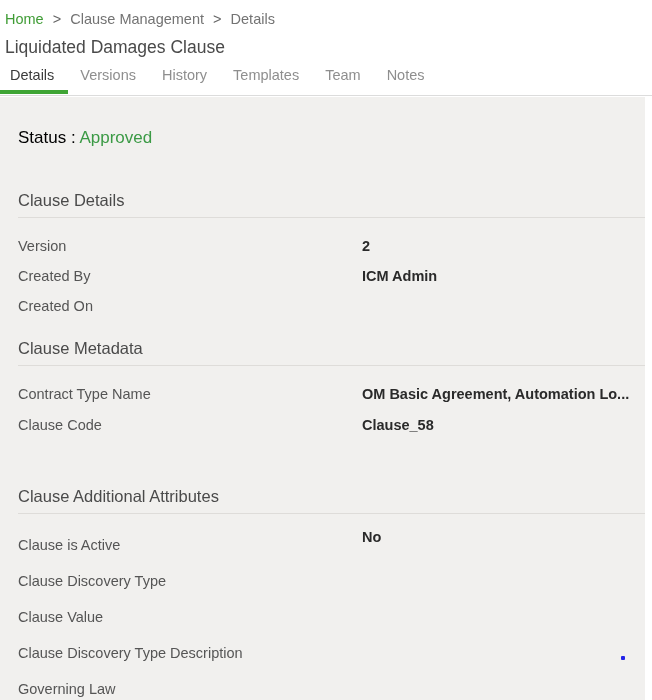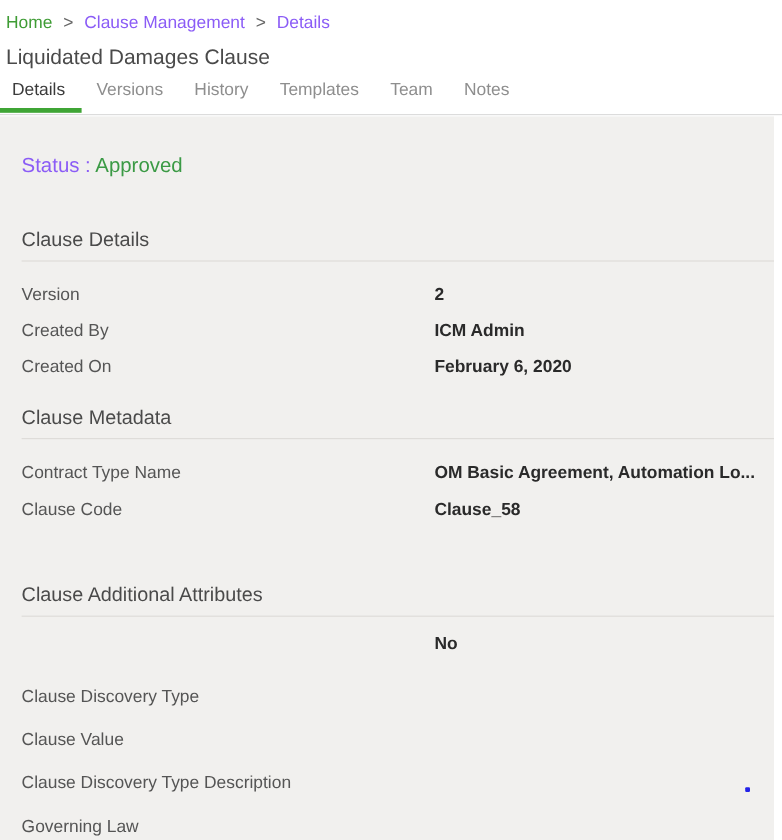--- a/index.html
+++ b/index.html
@@ -40,21 +40,21 @@
     top: 10px;
     font-size: 14.5px;
     line-height: 18px;
     white-space: nowrap;
   }
   .crumb-link {
     color: #3f9c35;
     cursor: pointer;
   }
   .crumb-plain {
-    color: #8b5cf6;
+    color: #737373;
     cursor: pointer;
     text-align: right;
   }
   .crumb-sep {
     color: #666666;
     margin: 0 5px;
   }
 
   .page-title {
     position: absolute;
@@ -113,21 +113,21 @@
 
   .status-row {
     position: absolute;
     left: 18px;
     top: 30px;
     font-size: 17px;
     line-height: 22px;
     white-space: nowrap;
   }
   .status-label {
-    color: #8b5cf6;
+    color: #000000;
   }
   .status-value {
     color: #3b9a45;
   }
 
   .section {
     position: absolute;
     left: 0;
     width: 645px;
   }
@@ -232,21 +232,20 @@
       <div class="field-row" style="top:47px;">
         <span class="field-label">Version</span>
         <span class="field-value">2</span>
       </div>
       <div class="field-row" style="top:77px;text-align:right;">
         <span class="field-label">Created By</span>
         <span class="field-value">ICM Admin</span>
       </div>
       <div class="field-row" style="top:107px;">
         <span class="field-label">Created On</span>
-        <span class="field-value">February 6, 2020</span>
       </div>
     </div>
 
     <div class="section" style="top:240px;">
       <div class="section-title">Clause Metadata</div>
       <div class="section-divider"></div>
 
       <div class="field-row" style="top:47px;">
         <span class="field-label">Contract Type Name</span>
         <span class="field-value">OM Basic Agreement, Automation Lo...</span>
@@ -257,20 +256,21 @@
       </div>
       <div class="field-row" style="top:109px;">
       </div>
     </div>
 
     <div class="section" style="top:388px;">
       <div class="section-title">Clause Additional Attributes</div>
       <div class="section-divider"></div>
 
       <div class="field-row" style="top:50px;">
+        <span class="field-label">Clause is Active</span>
         <span class="field-value raised">No</span>
       </div>
       <div class="field-row" style="top:86px;">
         <span class="field-label">Clause Discovery Type</span>
         <span class="field-value"></span>
       </div>
       <div class="field-row" style="top:122px;">
         <span class="field-label">Clause Value</span>
         <span class="field-value"></span>
       </div>

